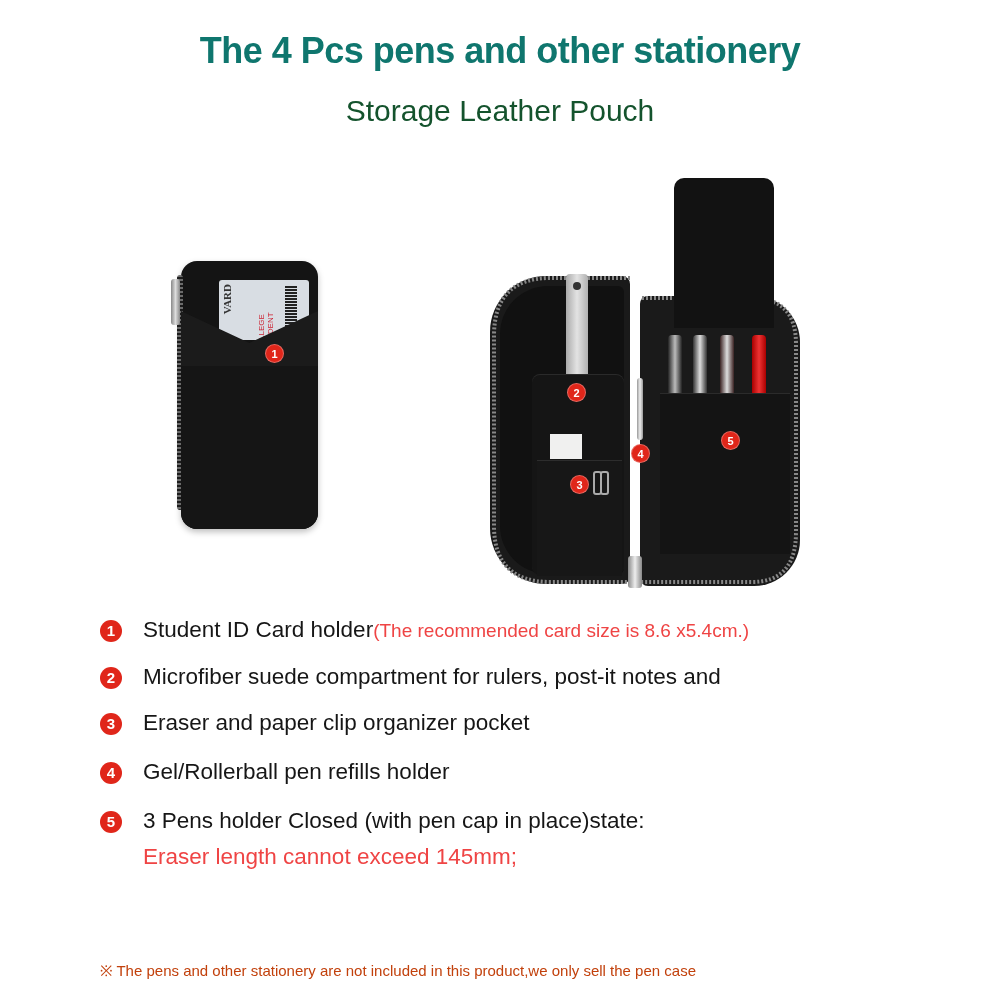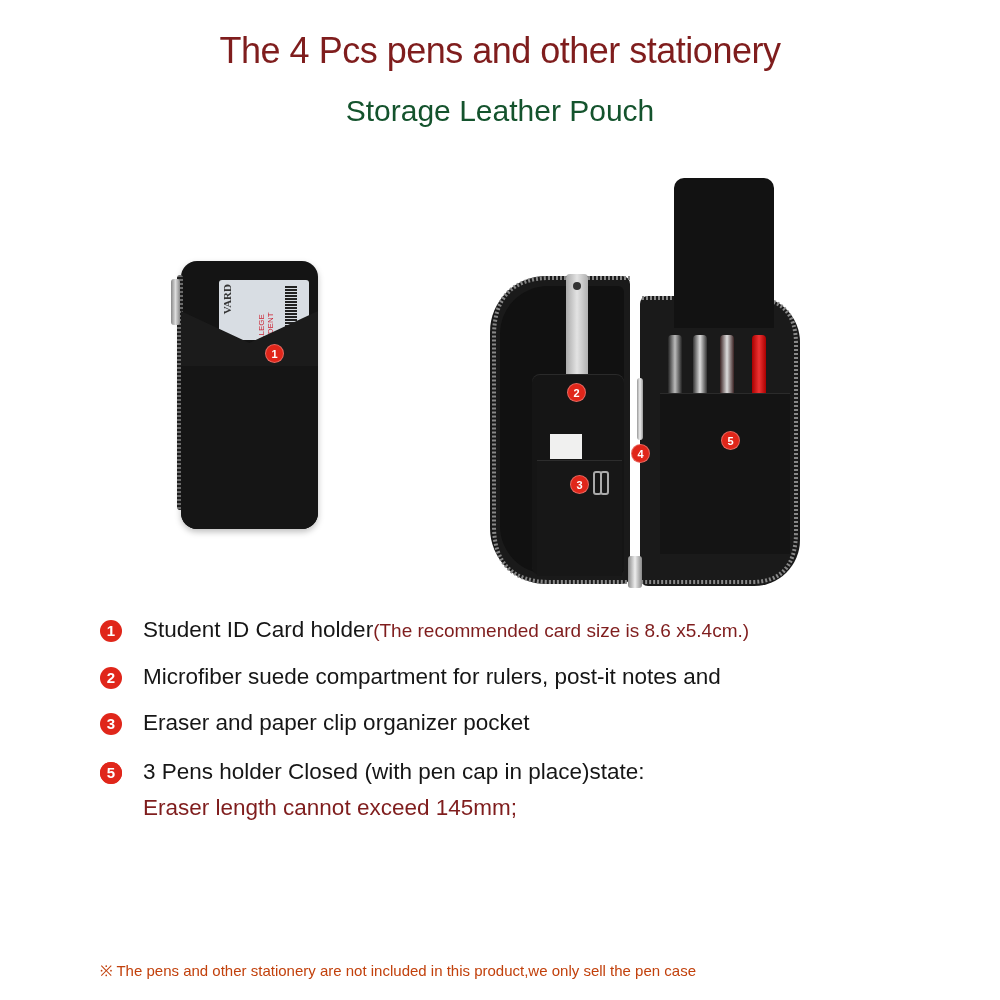--- a/index.html
+++ b/index.html
@@ -1,17 +1,17 @@
 <!DOCTYPE html>
 <html><head>
 <meta charset="utf-8">
 <style>
   html, body { margin:0; padding:0; background:#ffffff; }
   body { width:1000px; height:1000px; position:relative; overflow:hidden; font-family:"Liberation Sans", sans-serif; color:#1a1a1a; }
-  .title { position:absolute; left:0; right:0; top:30px; text-align:center; font-size:36px; font-weight:normal; letter-spacing:-0.5px; color:#7f1d1d; }
+  .title { position:absolute; left:0; right:0; top:30px; text-align:center; font-size:36px; font-weight:bold; letter-spacing:-0.5px; color:#0f766e; }
   .subtitle { position:absolute; left:0; right:0; top:94px; text-align:center; font-size:30px; color:#14532d; }
   .badge { display:inline-flex; align-items:center; justify-content:center; width:22px; height:22px; border-radius:50%; background:#e0261a; color:#fff; font-weight:bold; font-size:15px; font-family:"Liberation Sans", sans-serif; }
   .pbadge { position:absolute; width:17px; height:17px; font-size:11px; border:1px solid rgba(255,255,255,0.3); }
 
   
   .closed { position:absolute; left:181px; top:261px; width:137px; height:268px; background:#141414; border-radius:16px; box-shadow:0 3px 6px rgba(0,0,0,0.25); }
   .closed .zip { position:absolute; left:-4px; top:14px; width:6px; height:235px; border-radius:3px; background:repeating-linear-gradient(180deg,#6c6c6c 0 2px,#1c1c1c 2px 4px); }
   .closed .puller { position:absolute; left:-10px; top:18px; width:9px; height:46px; background:linear-gradient(90deg,#888,#ddd,#888); border-radius:3px; }
   .closed .card { position:absolute; left:38px; top:19px; width:90px; height:60px; background:#d8dde3; border-radius:3px; overflow:hidden; }
   .closed .card .barcode { position:absolute; right:12px; top:6px; width:12px; height:46px; background:repeating-linear-gradient(180deg,#222 0 2px,#d8dde3 2px 3px); }
@@ -35,21 +35,21 @@
   .open .refill { position:absolute; left:147px; top:200px; width:6px; height:62px; background:linear-gradient(90deg,#999,#eee,#999); border-radius:3px; }
   .open .flap-open { position:absolute; left:184px; top:0; width:100px; height:150px; background:#121212; border-radius:10px 10px 0 0; }
   .open .pen { position:absolute; top:157px; width:14px; height:72px; border-radius:4px 4px 2px 2px; }
   .open .pen-pocket { position:absolute; left:170px; top:215px; width:130px; height:160px; background:#141414; border-top:1px solid #2b2b2b; }
   .open .zip-pull { position:absolute; left:138px; top:378px; width:14px; height:32px; background:linear-gradient(90deg,#888,#eee,#888); border-radius:3px; }
 
   
   .list { position:absolute; left:100px; top:612px; width:820px; }
   .item { position:relative; padding-left:43px; font-size:22.5px; line-height:36px; color:#161616; }
   .item .badge { position:absolute; left:0; top:8px; }
-  .red { color:#7f1d1d; }
+  .red { color:#ef4444; }
   .note { position:absolute; left:100px; top:960px; font-size:15px; color:#c2410c; }
 </style>
 </head>
 <body>
 
 <div class="title">The 4 Pcs pens and other stationery</div>
 <div class="subtitle">Storage Leather Pouch</div>
 
 <div class="closed">
   <div class="zip"></div>
@@ -102,20 +102,21 @@
   <div class="item" style="margin-bottom:10px;">
     <span class="badge">2</span>
     <div>Microfiber suede compartment for rulers, post-it notes and</div>
   </div>
   <div class="item" style="margin-bottom:13px;">
     <span class="badge">3</span>
     <span>Eraser and paper clip organizer pocket</span>
   </div>
   <div class="item" style="margin-bottom:13px;">
     <span class="badge">4</span>
+    <span>Gel/Rollerball pen refills holder</span>
   </div>
   <div class="item">
     <span class="badge">5</span>
     <div>3 Pens holder  Closed (with pen cap in place)state:</div>
     <div class="red">Eraser length cannot exceed 145mm;</div>
   </div>
 </div>
 
 <div class="note">※ The pens and other stationery are not included in this product,we only sell the pen case</div>
 

